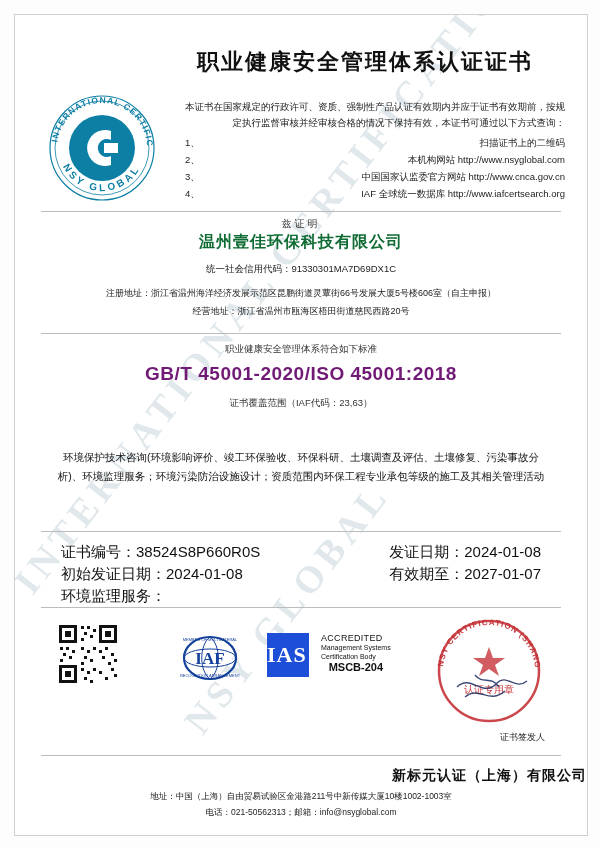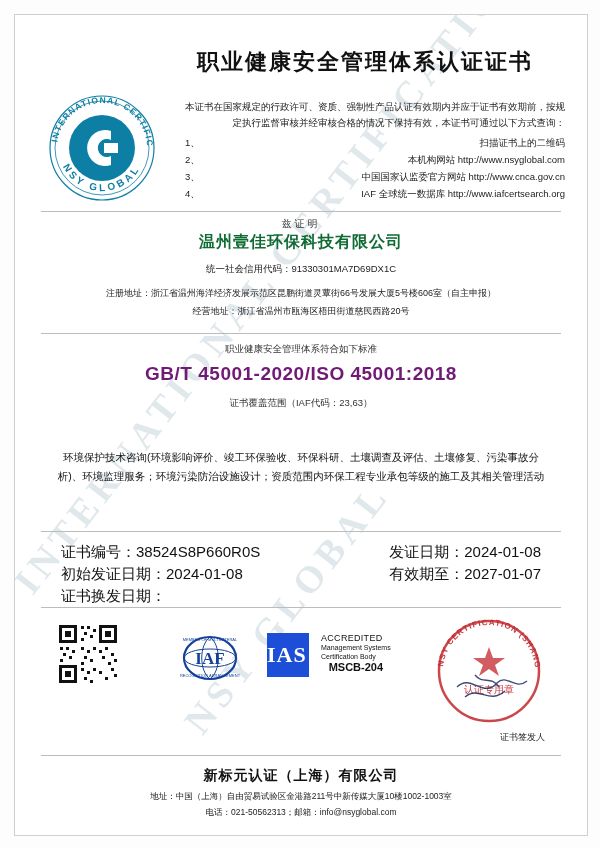--- a/index.html
+++ b/index.html
@@ -290,21 +290,21 @@
     right: 42px;
     top: 716px;
     font-size: 9px;
     color: #222;
   }
 
   
   .bottom-company {
     position: absolute;
     width: 572px;
-    text-align: center;
+    text-align: right;
     top: 752px;
     font-size: 14px;
     font-weight: bold;
     color: #111;
     letter-spacing: 1px;
   }
   .bottom-addr {
     position: absolute;
     width: 572px;
     text-align: center;
@@ -395,21 +395,21 @@
 
       <div class="hr hr-3"></div>
 
       <div class="field f-num">
         <span>证书编号：</span><span>38524S8P660R0S</span>
       </div>
       <div class="field f-first">
         <span>初始发证日期：</span><span>2024-01-08</span>
       </div>
       <div class="field f-renew">
-        <span>证书换发日期：</span><span></span>
+        <span>环境监理服务：</span><span></span>
       </div>
       <div class="field f-issue">
         <span>发证日期：</span><span>2024-01-08</span>
       </div>
       <div class="field f-expiry">
         <span>有效期至：</span><span>2027-01-07</span>
       </div>
 
       <div class="hr hr-4"></div>
 

